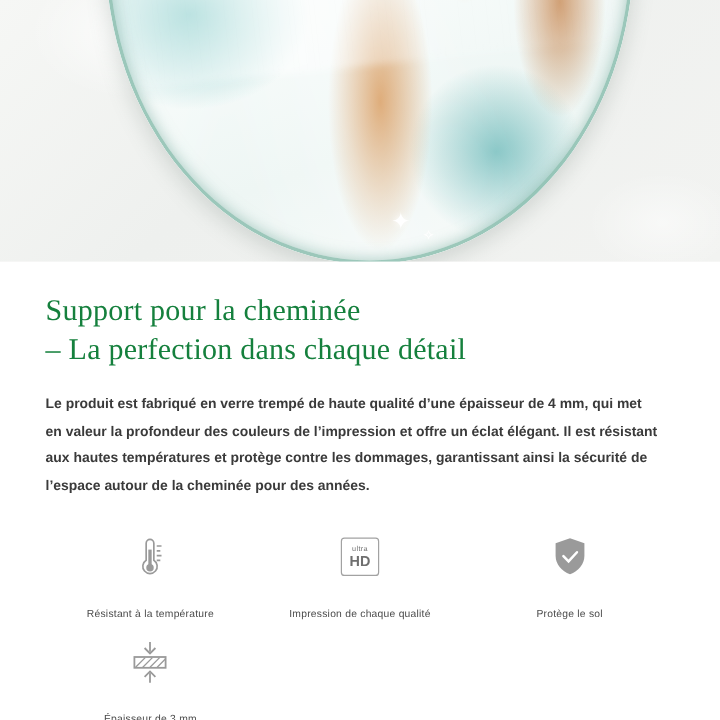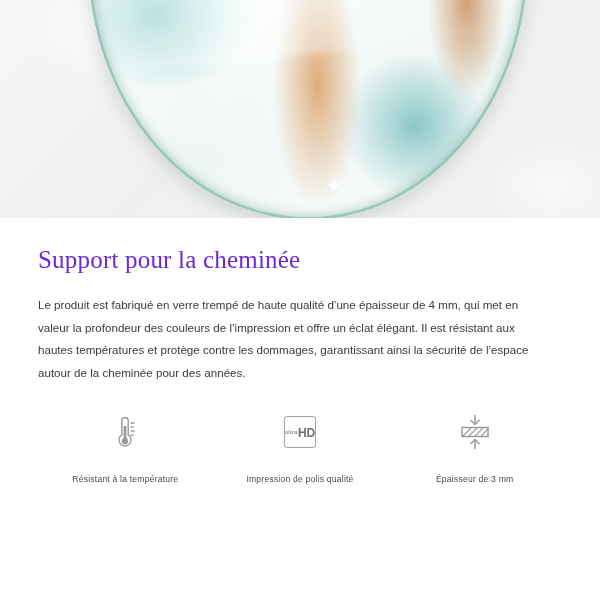--- a/index.html
+++ b/index.html
@@ -110,31 +110,32 @@
   .content {
     position: relative;
     padding: 0 38px;
   }
   .headline {
     margin: 26px 0 0 0;
     font-family: "Liberation Serif", serif;
     font-weight: 400;
     font-size: 25px;
     line-height: 1.28;
-    color: #6d28d9;
+    color: #15803d;
     letter-spacing: 0.2px;
   }
   .headline .l2 { display: block; }
 
   .body-copy {
     margin: 18px 0 0 0;
     font-size: 11.6px;
     line-height: 1.95;
     color: #3a3a3a;
     max-width: 510px;
+    font-weight: bold;
   }
 
   
   .features {
     display: grid;
     grid-template-columns: repeat(3, 1fr);
     grid-row-gap: 14px;
     margin-top: 26px;
   }
   .feature {
@@ -155,20 +156,21 @@
     font-size: 8.6px;
     color: #4a4a4a;
     letter-spacing: 0.2px;
   }
   .hd-badge {
     width: 30px;
     height: 30px;
     border: 1.6px solid #a2a2a2;
     border-radius: 3px;
     display: flex;
+    flex-direction: column;
     align-items: center;
     justify-content: center;
     color: #6f6f6f;
     line-height: 1;
   }
   .hd-badge .ultra { font-size: 6px; letter-spacing: 0.3px; }
   .hd-badge .hd { font-size: 12px; font-weight: bold; margin-top: 1px; }
 </style>
 </head>
 <body>
@@ -183,20 +185,21 @@
       <div class="plate-edge"></div>
     </div>
     <span class="sparkle s1">✦</span>
     <span class="sparkle s2">✧</span>
   </div>
 
   <div class="content">
 
     <h1 class="headline">
       <span>Support pour la cheminée</span>
+      <span class="l2">– La perfection dans chaque détail</span>
     </h1>
 
     <p class="body-copy">Le produit est fabriqué en verre trempé de haute qualité d’une épaisseur de 4 mm, qui met en valeur la profondeur des couleurs de l’impression et offre un éclat élégant. Il est résistant aux hautes températures et protège contre les dommages, garantissant ainsi la sécurité de l’espace autour de la cheminée pour des années.</p>
 
     <div class="features">
 
       <div class="feature">
         <div class="feature-icon">
           <svg width="26" height="40" viewBox="0 0 26 40" fill="none" stroke="#9a9a9a" stroke-width="1.4">
             <path d="M13 5.5a3.2 3.2 0 0 1 3.2 3.2v14.2a6 6 0 1 1-6.4 0V8.7A3.2 3.2 0 0 1 13 5.5z"></path>
@@ -208,23 +211,32 @@
         <div class="feature-label">Résistant à la température</div>
       </div>
 
       <div class="feature">
         <div class="feature-icon">
           <div class="hd-badge">
             <span class="ultra">ultra</span>
             <span class="hd">HD</span>
           </div>
         </div>
-        <div class="feature-label">Impression de polis qualité</div>
-      </div>
-
+        <div class="feature-label">Impression de chaque qualité</div>
+      </div>
+
+      <div class="feature">
+        <div class="feature-icon">
+          <svg width="34" height="38" viewBox="0 0 34 38">
+            <path d="M17 3.5l12 4.2v10.4c0 7.2-5 12.9-12 15.4-7-2.5-12-8.2-12-15.4V7.7z" fill="#9a9a9a"></path>
+            <path d="M11.5 18.5l4.3 4.3 7-7.6" fill="none" stroke="#ffffff" stroke-width="2.1" stroke-linecap="round"></path>
+          </svg>
+        </div>
+        <div class="feature-label">Protège le sol</div>
+      </div>
 
 
 
       <div class="feature">
         <div class="feature-icon">
           <svg width="34" height="40" viewBox="0 0 34 40" stroke="#9a9a9a" stroke-width="1.5" fill="none">
             <path d="M17 3v8M12.5 8l4.5 4.5L21.5 8"></path>
             <path d="M17 37v-8M12.5 32l4.5-4.5L21.5 32"></path>
             <rect x="4" y="15.5" width="26" height="9" fill="none"></rect>
             <path d="M5 24l8-8M11 24l8-8M17 24l8-8M23 24l7-7" stroke-width="1.1"></path>

